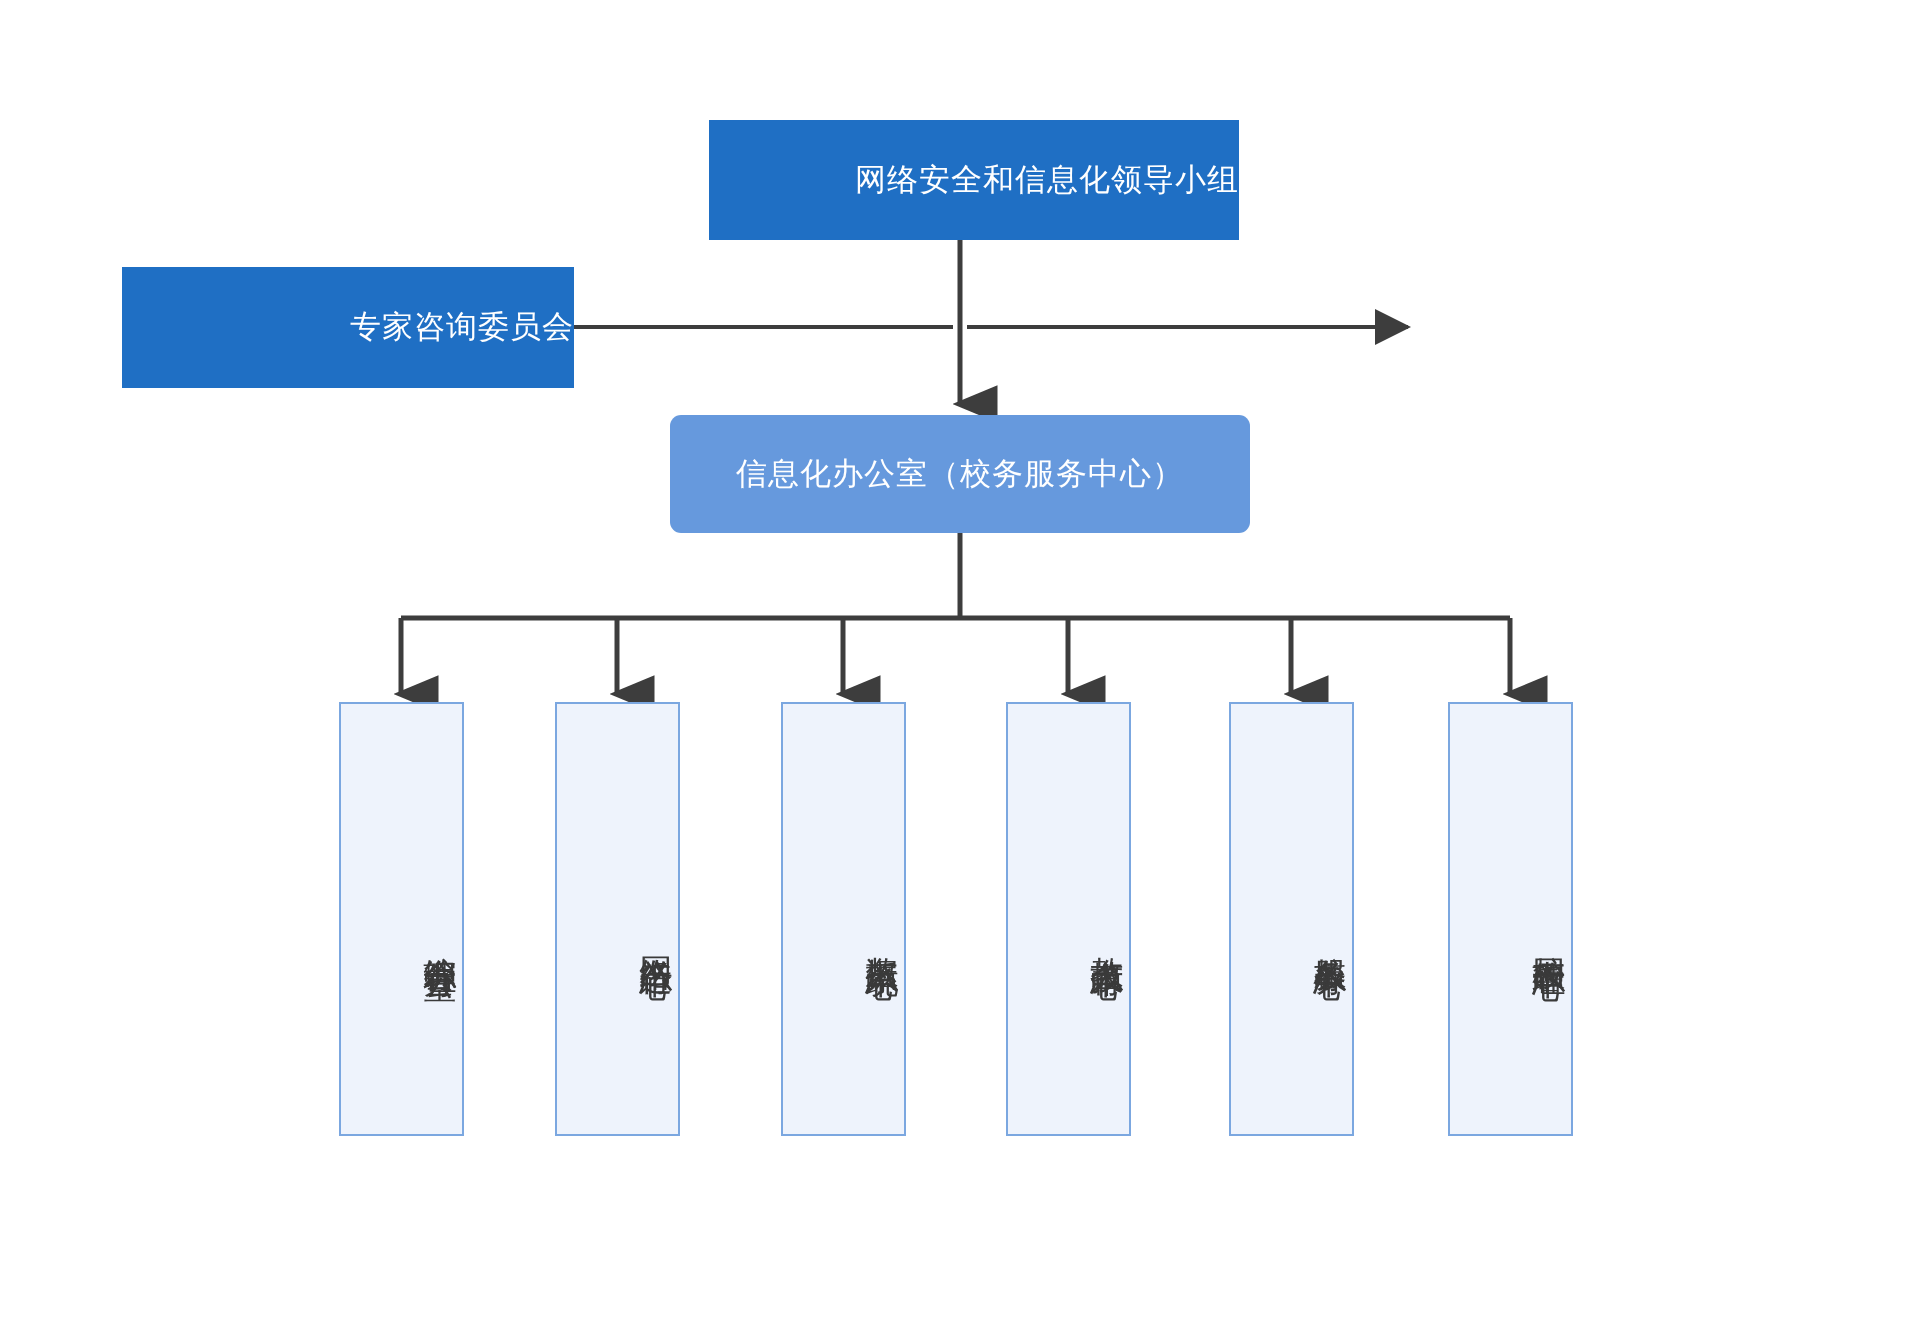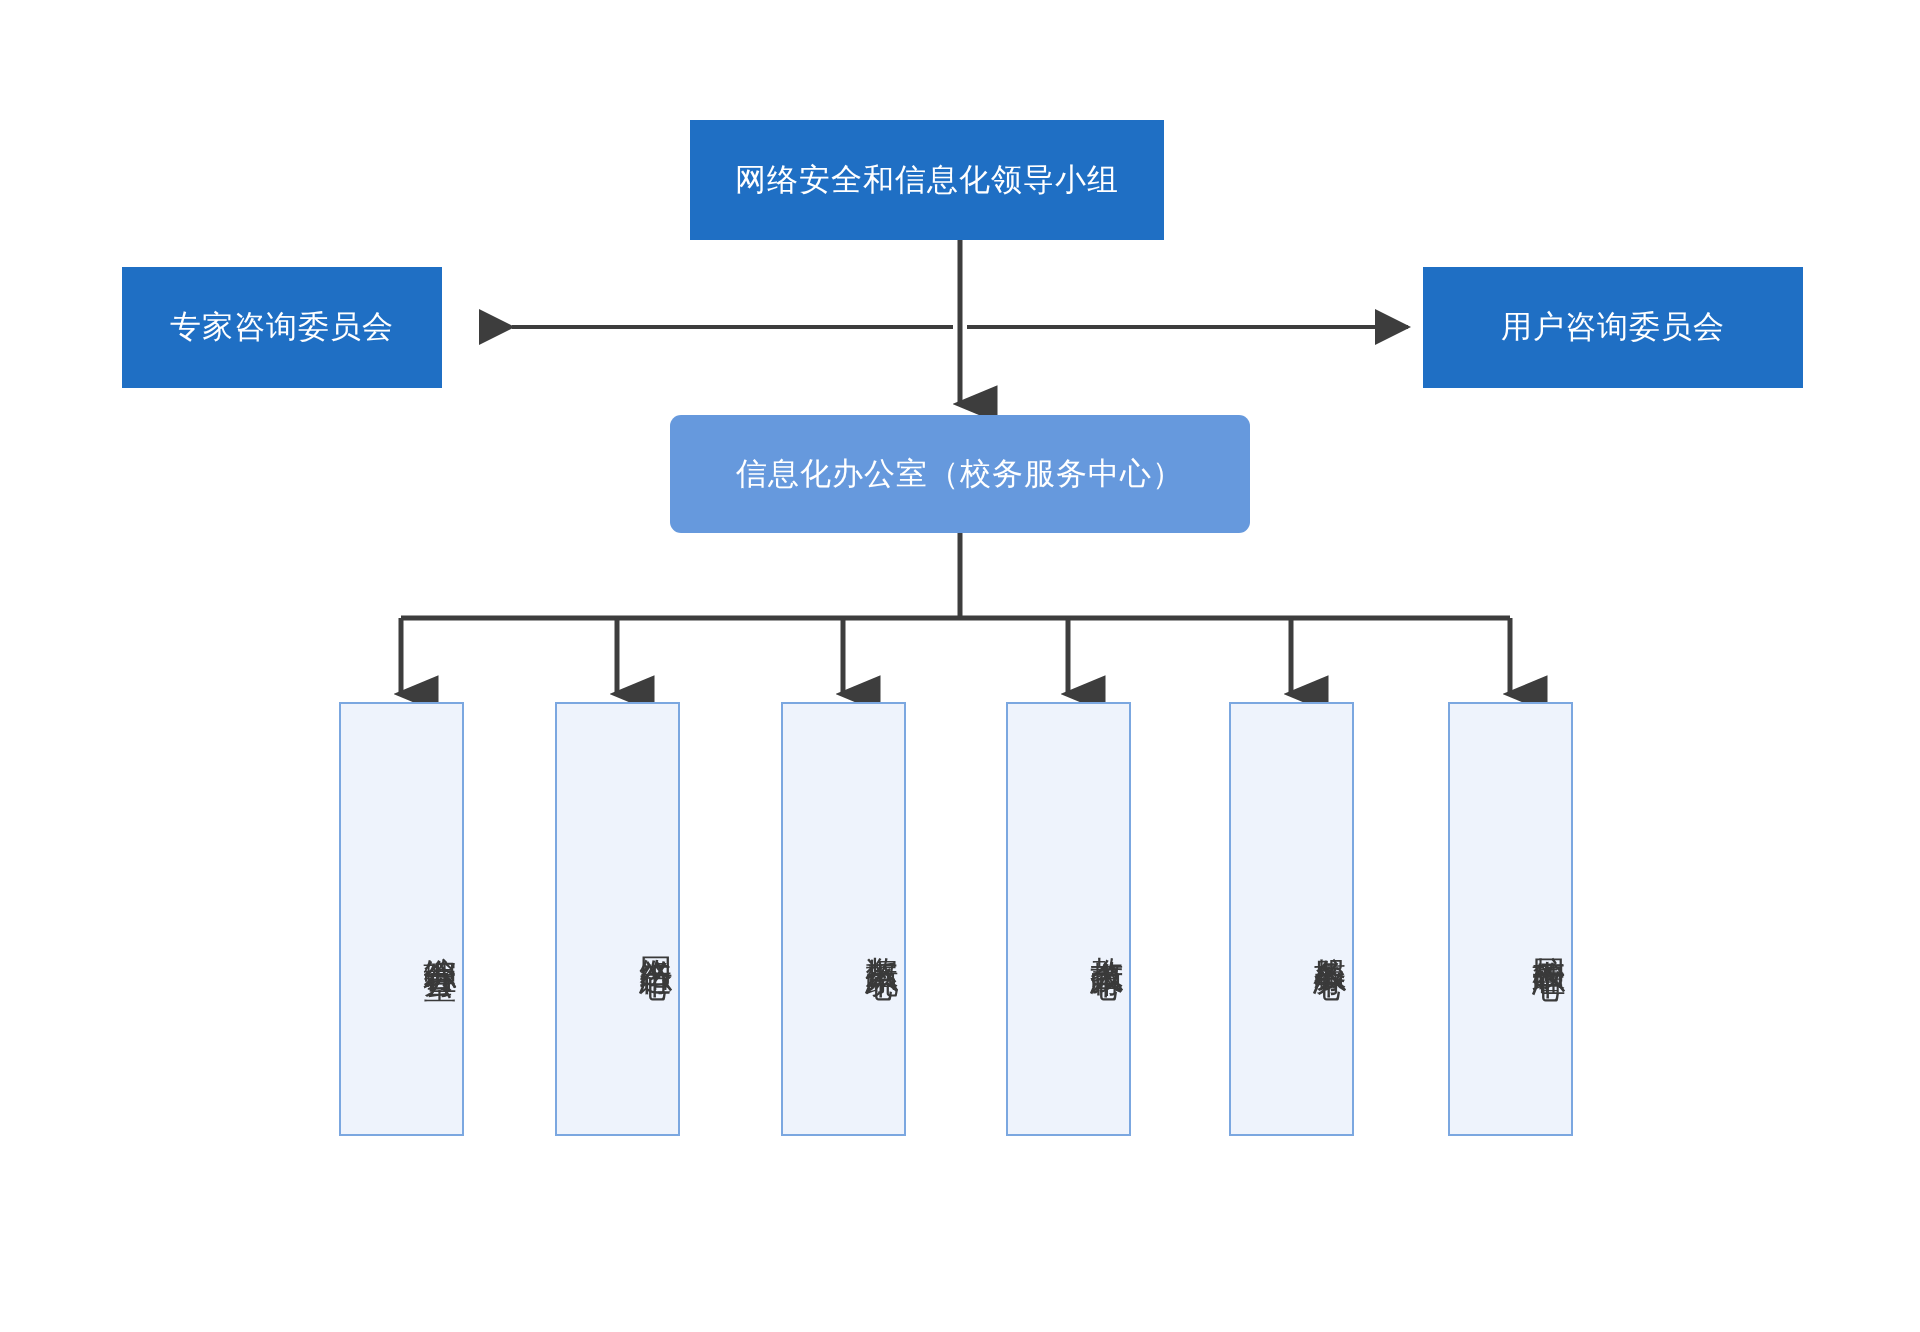--- a/index.html
+++ b/index.html
@@ -107,31 +107,28 @@
     <path d="M 401 618 L 1510 618" stroke="#3d3d3d" stroke-width="5" fill="none"></path>
 
     <path d="M 401 618 L 401 694" stroke="#3d3d3d" stroke-width="5" fill="none" marker-end="url(#arrow-down)"></path>
     <path d="M 617 618 L 617 694" stroke="#3d3d3d" stroke-width="5" fill="none" marker-end="url(#arrow-down)"></path>
     <path d="M 843 618 L 843 694" stroke="#3d3d3d" stroke-width="5" fill="none" marker-end="url(#arrow-down)"></path>
     <path d="M 1068 618 L 1068 694" stroke="#3d3d3d" stroke-width="5" fill="none" marker-end="url(#arrow-down)"></path>
     <path d="M 1291 618 L 1291 694" stroke="#3d3d3d" stroke-width="5" fill="none" marker-end="url(#arrow-down)"></path>
     <path d="M 1510 618 L 1510 694" stroke="#3d3d3d" stroke-width="5" fill="none" marker-end="url(#arrow-down)"></path>
   </svg>
 
-  <div class="node node-primary" style="left:690px; top:120px; width:474px; height:120px;">
+  <div class="node node-primary" style="left:709px; top:120px; width:530px; height:120px;justify-content:flex-end;">
     <span>网络安全和信息化领导小组</span>
   </div>
 
-  <div class="node node-primary" style="left:122px; top:267px; width:320px; height:121px;">
+  <div class="node node-primary" style="left:122px; top:267px; width:452px; height:121px;justify-content:flex-end;">
     <span>专家咨询委员会</span>
   </div>
 
-  <div class="node node-primary" style="left:1423px; top:267px; width:380px; height:121px;">
-    <span>用户咨询委员会</span>
-  </div>
 
   <div class="node node-secondary" style="left:670px; top:415px; width:580px; height:118px;">
     <span>信息化办公室（校务服务中心）</span>
   </div>
 
   <div class="node node-leaf" style="left:339px; top:702px; width:125px; height:434px;">
     <span class="leaf-text">综合管理办公室</span>
   </div>
 
   <div class="node node-leaf" style="left:555px; top:702px; width:125px; height:434px;">

